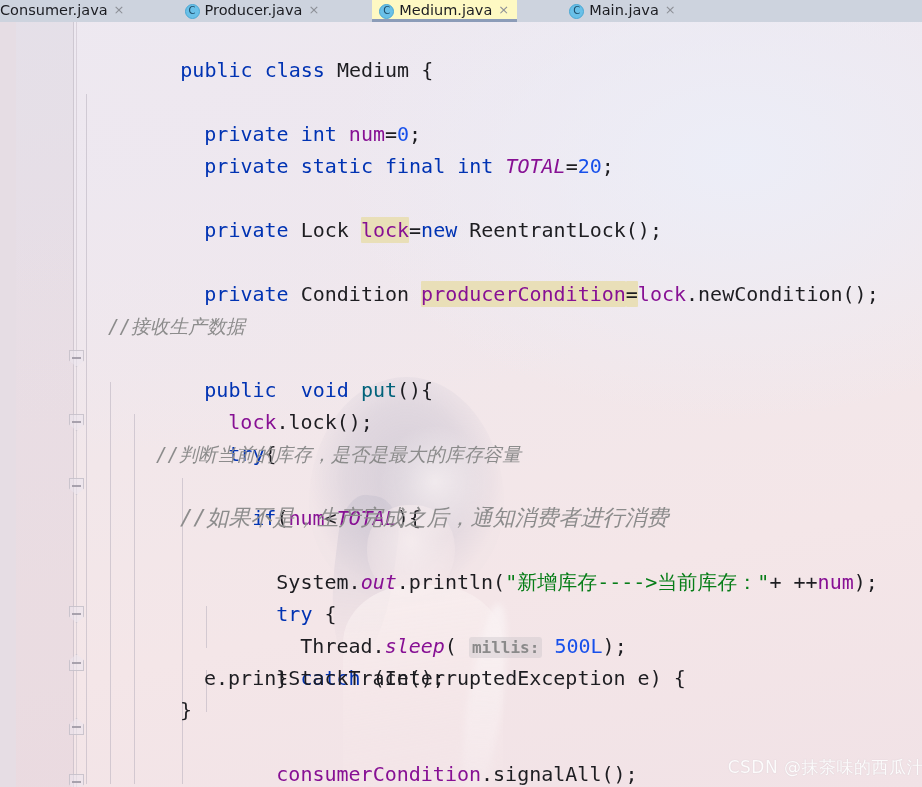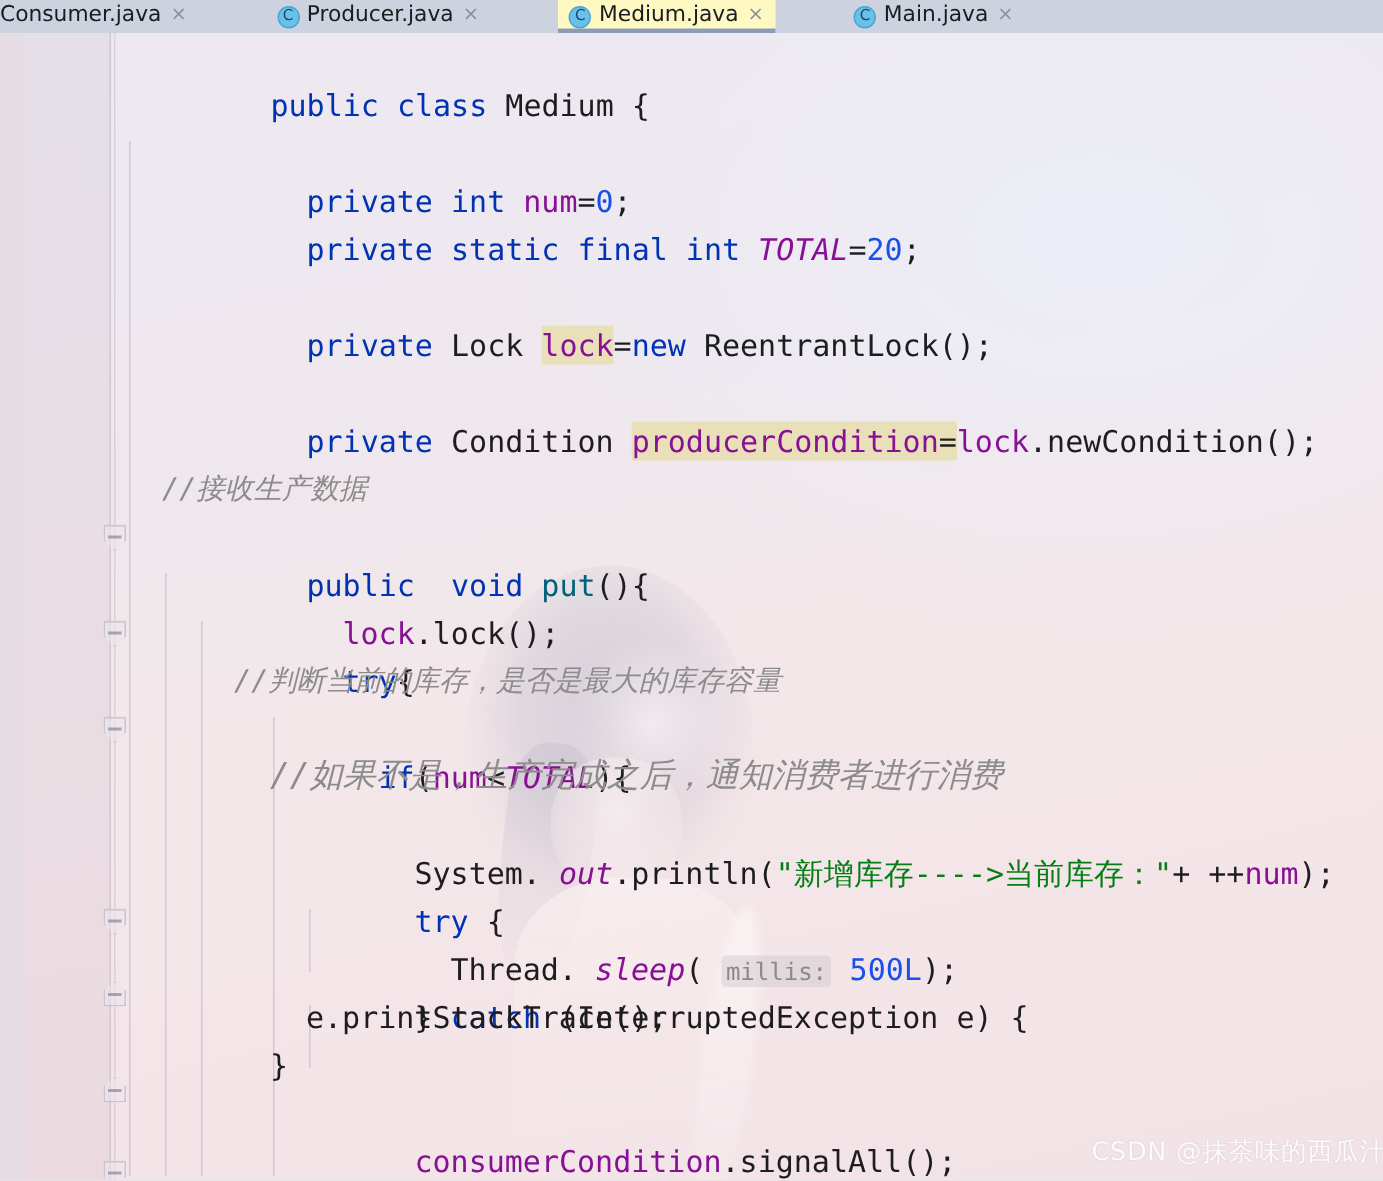--- a/index.html
+++ b/index.html
@@ -219,37 +219,38 @@
     position: absolute;
     width: 1px;
     background: rgba(184,176,190,0.55);
   }
 
   
   .kw    { color: #0033b3; }
   .num   { color: #1750eb; }
   .field { color: #871094; }
   .fieldi{ color: #871094; font-style: italic; margin-top: 40px; }
-  .stat  { color: #871094; font-style: italic; margin-left: 12px; }
+  .stat  { color: #871094; font-style: italic; }
   .meth  { color: #00627a; }
   .str   { color: #067d17; }
   .cmt   { color: #8c8c8c; font-style: italic; }
   .plain { color: #1d1d21; }
 
   .hl {
     background: #e9dfb8;
     border-radius: 1px;
     padding: 1px 0;
   }
   .hint {
     background: rgba(200,196,200,0.40);
     color: #8a8a8a;
     font-size: 16px;
     border-radius: 3px;
     padding: 1px 3px;
+    font-weight: bold;
   }
 
   
   .watermark {
     position: absolute;
     right: 14px; bottom: 8px;
     font-family: "DejaVu Sans", "Liberation Sans", sans-serif;
     font-size: 17px;
     color: rgba(255,255,255,0.92);
     text-shadow: 0 0 1px rgba(180,170,180,0.55);

